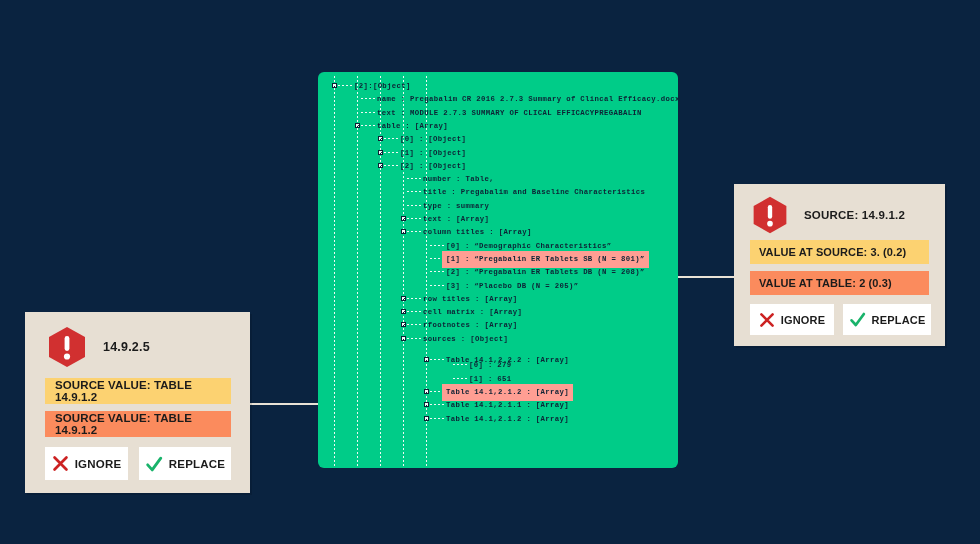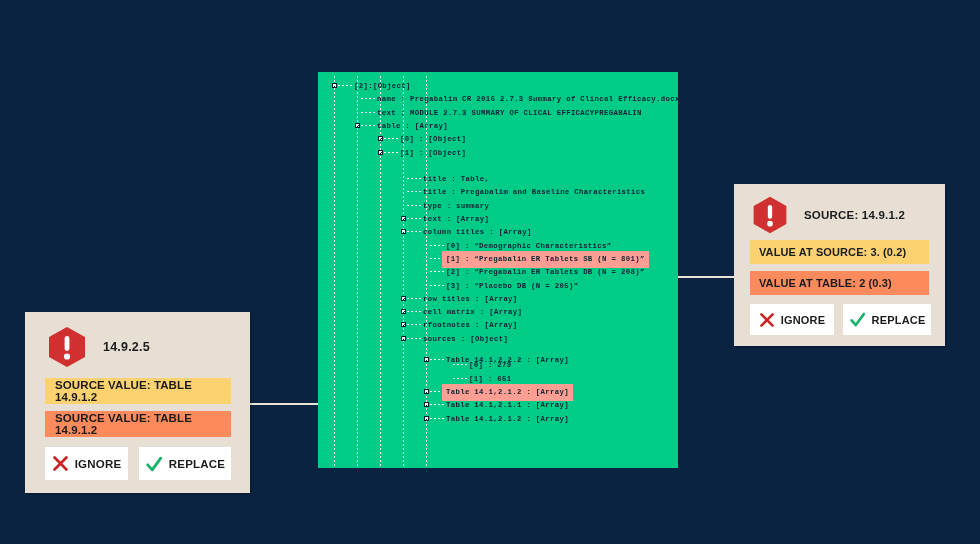--- a/index.html
+++ b/index.html
@@ -8,20 +8,21 @@
     background:#0a2340;
     font-family:"Liberation Sans", sans-serif;
     overflow:hidden;
     position:relative;
   }
   
   #json-panel{
     position:absolute;left:318px;top:72px;width:360px;height:396px;
     background:#00cc88;
     overflow:hidden;
+    border-radius:6px;
   }
   .tree{
     position:absolute;left:0;top:0;right:0;bottom:0;
     font-family:"Liberation Mono", monospace;
     font-size:7.3px;
     line-height:13.3px;
     color:#0d2235;
     padding-top:7px;
   }
   .row{
@@ -147,21 +148,22 @@
       <div class="vguide" style="left: 39px; top: 4px;"></div>
       <div class="vguide" style="left: 62px; top: 4px;"></div>
       <div class="vguide" style="left: 85px; top: 4px;"></div>
       <div class="vguide" style="left: 108px; top: 4px;"></div>
       <div class="row" style="top: 7px; position: absolute; left: 0px; right: 0px;"><span class="exp" style="left: 14px; top: 4px;"></span><span class="lead" style="left: 20px; top: 6px; width: 14px;"></span><span class="txt" style="left: 36px;">[2]:[Object]</span></div>
       <div class="row" style="top: 20.3px; position: absolute; left: 0px; right: 0px;"><span class="lead" style="left: 43px; top: 6px; width: 14px;"></span><span class="txt" style="left: 59px;">name : Pregabalim CR 2016 2.7.3 Summary of Clincal Efficacy.docx</span></div>
       <div class="row" style="top: 33.6px; position: absolute; left: 0px; right: 0px;"><span class="lead" style="left: 43px; top: 6px; width: 14px;"></span><span class="txt" style="left: 59px;">text : MODULE 2.7.3 SUMMARY OF CLICAL EFFICACYPREGABALIN</span></div>
       <div class="row" style="top: 46.9px; position: absolute; left: 0px; right: 0px;"><span class="exp plus" style="left: 37px; top: 4px;"></span><span class="lead" style="left: 43px; top: 6px; width: 14px;"></span><span class="txt" style="left: 59px;">table : [Array]</span></div>
       <div class="row" style="top: 60.2px; position: absolute; left: 0px; right: 0px;"><span class="exp plus" style="left: 60px; top: 4px;"></span><span class="lead" style="left: 66px; top: 6px; width: 14px;"></span><span class="txt" style="left: 82px;">[0] : [Object]</span></div>
       <div class="row" style="top: 73.5px; position: absolute; left: 0px; right: 0px;"><span class="exp plus" style="left: 60px; top: 4px;"></span><span class="lead" style="left: 66px; top: 6px; width: 14px;"></span><span class="txt" style="left: 82px;">[1] : [Object]</span></div>
-      <div class="row" style="top: 100.1px; position: absolute; left: 0px; right: 0px;"><span class="lead" style="left: 89px; top: 6px; width: 14px;"></span><span class="txt" style="left: 105px;">title : Table,</span></div>
+      <div class="row" style="top: 86.8px; position: absolute; left: 0px; right: 0px;"><span class="exp plus" style="left: 60px; top: 4px;"></span><span class="lead" style="left: 66px; top: 6px; width: 14px;"></span><span class="txt" style="left: 82px;">[2] : [Object]</span></div>
+      <div class="row" style="top: 100.1px; position: absolute; left: 0px; right: 0px;"><span class="lead" style="left: 89px; top: 6px; width: 14px;"></span><span class="txt" style="left: 105px;">number : Table,</span></div>
       <div class="row" style="top: 113.4px; position: absolute; left: 0px; right: 0px;"><span class="lead" style="left: 89px; top: 6px; width: 14px;"></span><span class="txt" style="left: 105px;">title : Pregabalim and Baseline Characteristics</span></div>
       <div class="row" style="top: 126.7px; position: absolute; left: 0px; right: 0px;"><span class="lead" style="left: 89px; top: 6px; width: 14px;"></span><span class="txt" style="left: 105px;">type : summary</span></div>
       <div class="row" style="top: 140px; position: absolute; left: 0px; right: 0px;"><span class="exp plus" style="left: 83px; top: 4px;"></span><span class="lead" style="left: 89px; top: 6px; width: 14px;"></span><span class="txt" style="left: 105px;">text : [Array]</span></div>
       <div class="row" style="top: 153.3px; position: absolute; left: 0px; right: 0px;"><span class="exp" style="left: 83px; top: 4px;"></span><span class="lead" style="left: 89px; top: 6px; width: 14px;"></span><span class="txt" style="left: 105px;">column titles : [Array]</span></div>
       <div class="row" style="top: 166.6px; position: absolute; left: 0px; right: 0px;"><span class="lead" style="left: 112px; top: 6px; width: 14px;"></span><span class="txt" style="left: 128px;">[0] : “Demographic Characteristics”</span></div>
       <div class="row hl" style="top: 179.9px; position: absolute; left: 0px; right: 0px;"><span class="lead" style="left: 112px; top: 6px; width: 14px;"></span><span class="txt" style="left: 128px;">[1] : “Pregabalin ER Tablets SB (N = 801)”</span></div>
       <div class="row" style="top: 193.2px; position: absolute; left: 0px; right: 0px;"><span class="lead" style="left: 112px; top: 6px; width: 14px;"></span><span class="txt" style="left: 128px;">[2] : “Pregabalin ER Tablets DB (N = 208)”</span></div>
       <div class="row" style="top: 206.5px; position: absolute; left: 0px; right: 0px;"><span class="lead" style="left: 112px; top: 6px; width: 14px;"></span><span class="txt" style="left: 128px;">[3] : “Placebo DB (N = 205)”</span></div>
       <div class="row" style="top: 233.1px; position: absolute; left: 0px; right: 0px;"><span class="exp plus" style="left: 83px; top: 4px;"></span><span class="lead" style="left: 89px; top: 6px; width: 14px;"></span><span class="txt" style="left: 105px;">cell matrix : [Array]</span></div>
       <div class="row" style="top: 219.8px; position: absolute; left: 0px; right: 0px;"><span class="exp plus" style="left: 83px; top: 4px;"></span><span class="lead" style="left: 89px; top: 6px; width: 14px;"></span><span class="txt" style="left: 105px;">row titles : [Array]</span></div>

